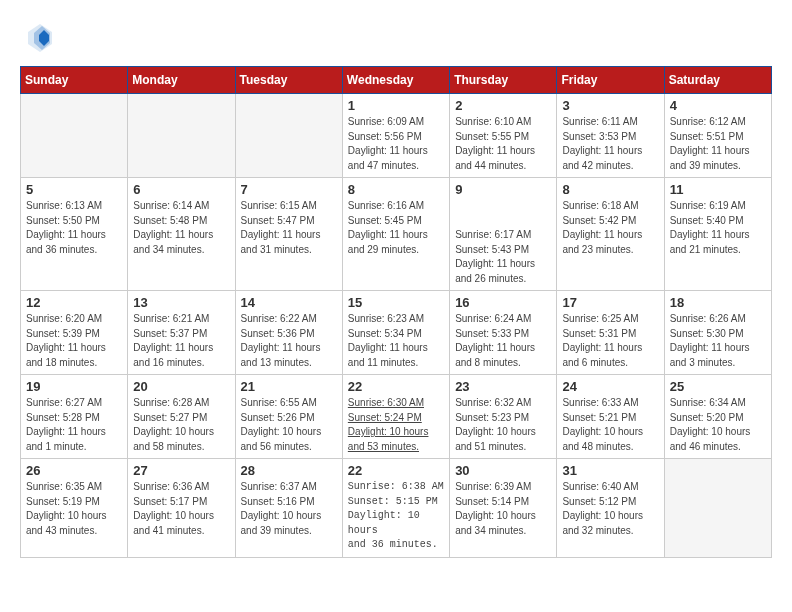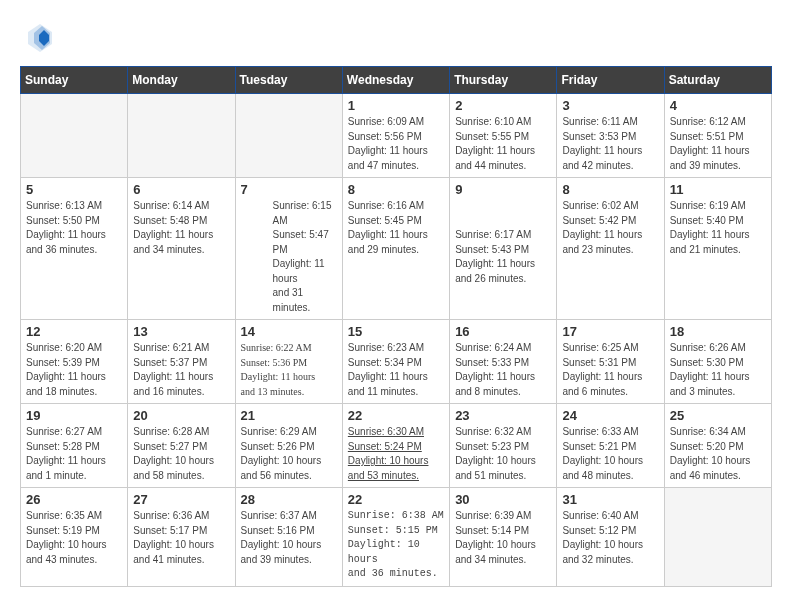--- a/index.html
+++ b/index.html
@@ -45,21 +45,21 @@
     .location {
       font-size: 16px;
       color: #555;
     }
     .calendar {
       width: 100%;
       border-collapse: collapse;
       border: 1px solid #ccc;
     }
     .calendar th {
-      background: #404040;
+      background: #b91c1c;
       color: #fff;
       font-size: 12px;
       font-weight: bold;
       padding: 6px 4px;
       text-align: left;
       border: 1px solid #1a4e99;
     }
     .calendar td {
       border: 1px solid #ccc;
       vertical-align: top;
@@ -163,42 +163,42 @@
         </td>
         <td>
           <div class="day-num">6</div>
           <div class="day-info" style="white-space: pre-line;">Sunrise: 6:14 AM
 Sunset: 5:48 PM
 Daylight: 11 hours
 and 34 minutes.</div>
         </td>
         <td>
           <div class="day-num">7</div>
-          <div class="day-info" style="white-space: pre-line; margin-left: 32px;">Sunrise: 6:15 AM
+          <div class="day-info" style="white-space: pre-line;">Sunrise: 6:15 AM
 Sunset: 5:47 PM
 Daylight: 11 hours
 and 31 minutes.</div>
         </td>
         <td>
           <div class="day-num">8</div>
           <div class="day-info" style="white-space: pre-line;">Sunrise: 6:16 AM
 Sunset: 5:45 PM
 Daylight: 11 hours
 and 29 minutes.</div>
         </td>
         <td>
           <div class="day-num">9</div>
           <div class="day-info" style="white-space: pre-line; margin-top: 31px;">Sunrise: 6:17 AM
 Sunset: 5:43 PM
 Daylight: 11 hours
 and 26 minutes.</div>
         </td>
         <td>
           <div class="day-num">8</div>
-          <div class="day-info" style="white-space: pre-line;">Sunrise: 6:02 AM
+          <div class="day-info" style="white-space: pre-line;">Sunrise: 6:18 AM
 Sunset: 5:42 PM
 Daylight: 11 hours
 and 23 minutes.</div>
         </td>
         <td>
           <div class="day-num">11</div>
           <div class="day-info" style="white-space: pre-line;">Sunrise: 6:19 AM
 Sunset: 5:40 PM
 Daylight: 11 hours
 and 21 minutes.</div>
@@ -214,21 +214,21 @@
         </td>
         <td>
           <div class="day-num">13</div>
           <div class="day-info" style="white-space: pre-line;">Sunrise: 6:21 AM
 Sunset: 5:37 PM
 Daylight: 11 hours
 and 16 minutes.</div>
         </td>
         <td>
           <div class="day-num">14</div>
-          <div class="day-info" style="white-space: pre-line; font-family: Liberation Serif, serif;">Sunrise: 6:22 AM
+          <div class="day-info" style="white-space: pre-line;">Sunrise: 6:22 AM
 Sunset: 5:36 PM
 Daylight: 11 hours
 and 13 minutes.</div>
         </td>
         <td>
           <div class="day-num">15</div>
           <div class="day-info" style="white-space: pre-line;">Sunrise: 6:23 AM
 Sunset: 5:34 PM
 Daylight: 11 hours
 and 11 minutes.</div>
@@ -265,21 +265,21 @@
         </td>
         <td>
           <div class="day-num">20</div>
           <div class="day-info" style="white-space: pre-line;">Sunrise: 6:28 AM
 Sunset: 5:27 PM
 Daylight: 10 hours
 and 58 minutes.</div>
         </td>
         <td>
           <div class="day-num">21</div>
-          <div class="day-info" style="white-space: pre-line;">Sunrise: 6:29 AM
+          <div class="day-info" style="white-space: pre-line;">Sunrise: 6:55 AM
 Sunset: 5:26 PM
 Daylight: 10 hours
 and 56 minutes.</div>
         </td>
         <td>
           <div class="day-num">22</div>
           <div class="day-info" style="white-space: pre-line; text-decoration: underline;">Sunrise: 6:30 AM
 Sunset: 5:24 PM
 Daylight: 10 hours
 and 53 minutes.</div>

